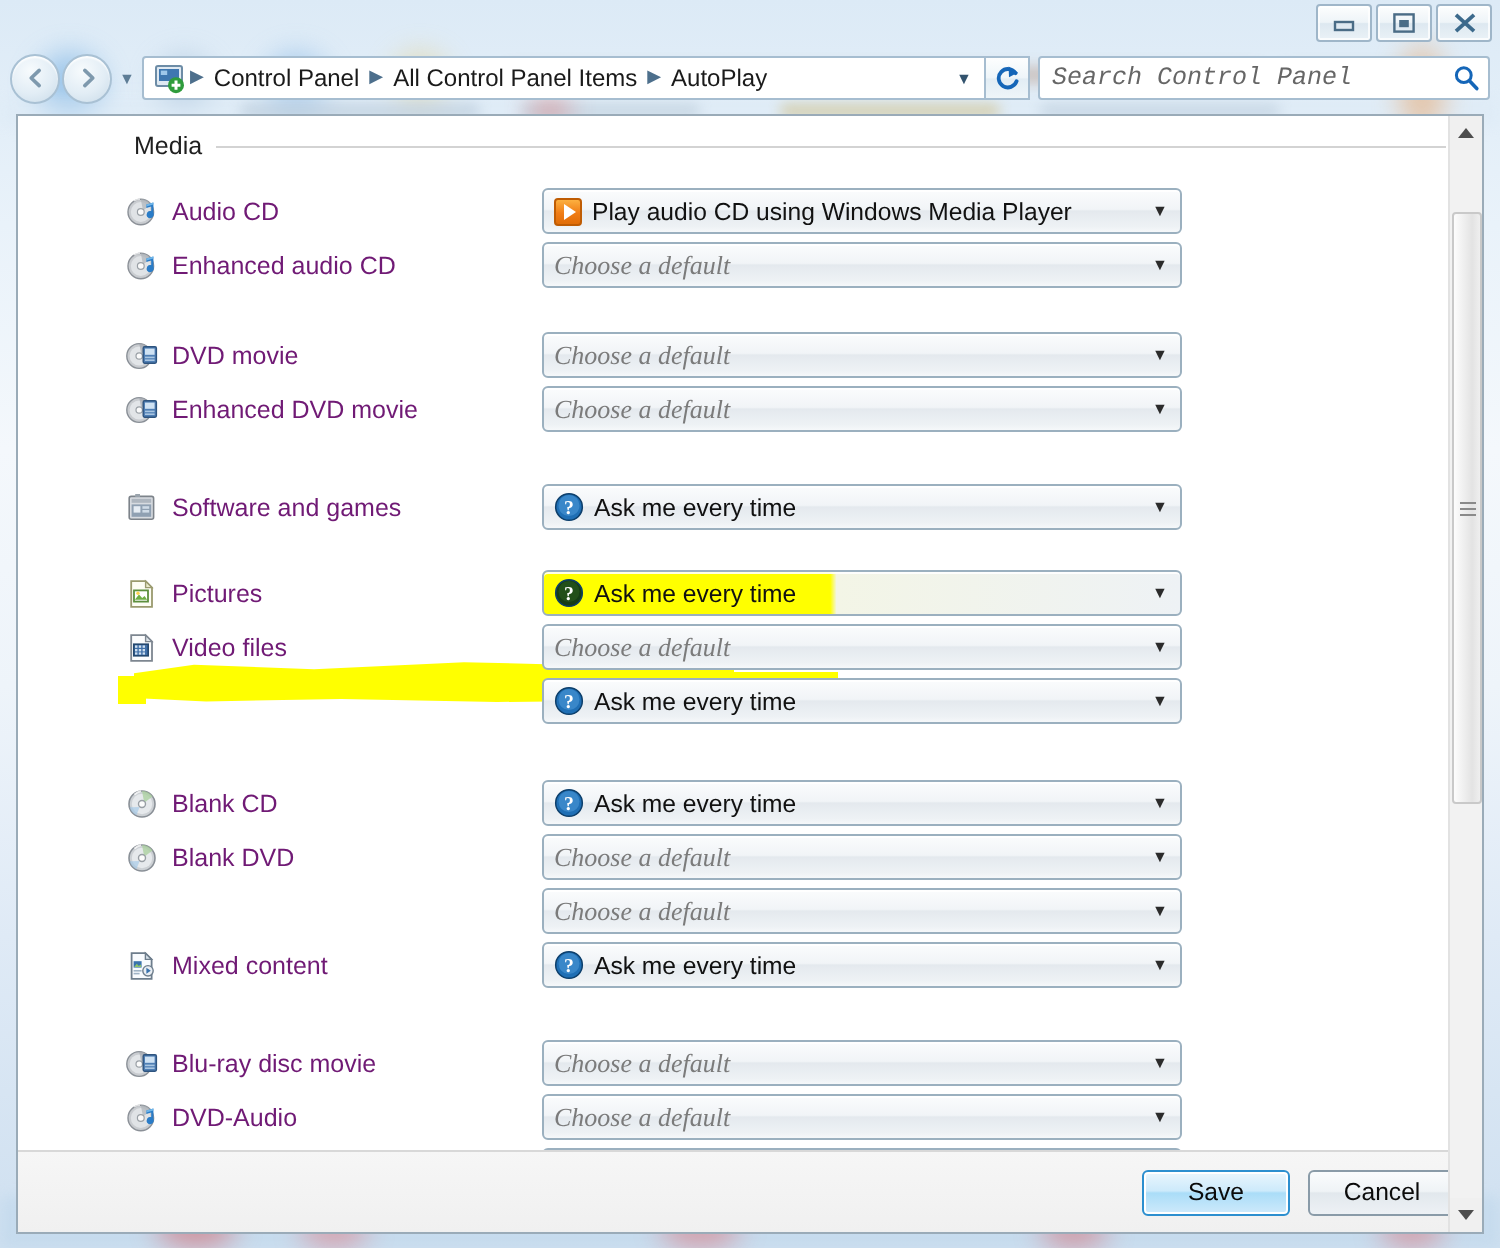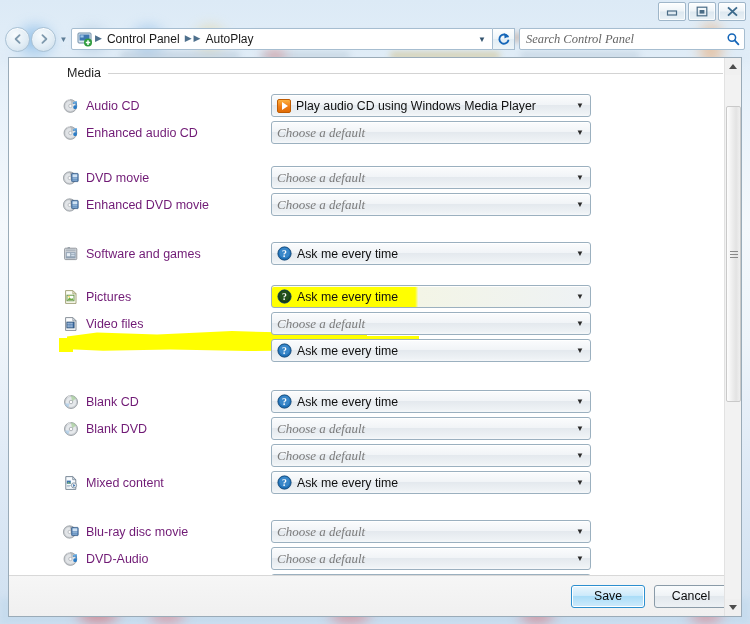--- a/index.html
+++ b/index.html
@@ -94,21 +94,21 @@
     flex: 0 0 auto;
   }
   #searchbox {
     width: 226px; height: 22px; flex: 0 0 auto;
     margin-left: 4px; margin-right: 5px;
     background: #fff; border: 1px solid #a6bdd0; border-radius: 2px;
     display: flex; align-items: center; padding: 0 4px;
   }
   #search-input {
     flex: 1 1 auto; border: none; outline: none; background: transparent;
-    font-family: Liberation Serif, serif;
+    font-family: Liberation Mono, monospace;
     font-style: italic; font-size: 12.5px; color: #555; padding: 0 2px;
   }
   #search-input::placeholder { color: #666; opacity: 1; font-style: italic; }
 
   
   #page {
     position: absolute; left: 8px; top: 57px;
     width: 734px; height: 560px;
     background: #ffffff;
     border: 1px solid #9aabb8;
@@ -325,20 +325,21 @@
       <svg class="ico" style="margin:0 1px 0 2px;" width="16" height="16" viewBox="0 0 16 16">
         <rect x="1" y="2" width="13" height="10" rx="1" fill="#dfe9f2" stroke="#6d8ca6" stroke-width="1"></rect>
         <rect x="2.5" y="3.5" width="10" height="6" fill="#3f77b0"></rect>
         <rect x="3.4" y="4.3" width="3.2" height="2.2" fill="#9fc7ea"></rect>
         <circle cx="11" cy="11.6" r="4" fill="#2f9c3c"></circle>
         <path d="M11 9.3 v4.6 M8.8 11.6 h4.4" stroke="#fff" stroke-width="1.5"></path>
       </svg>
       <span class="crumbsep">▶</span>
       <span class="crumb">Control Panel</span>
       <span class="crumbsep">▶</span>
+      <span class="crumb">All Control Panel Items</span>
       <span class="crumbsep">▶</span>
       <span class="crumb">AutoPlay</span>
     </div>
     <div id="addr-caret"><span>▼</span></div>
   </div>
 
   <div id="refreshbtn">
     <svg width="15" height="14" viewBox="0 0 15 14">
       <path d="M11.8 4.6 A4.6 4.6 0 1 0 12.3 8.6" stroke="#1566b8" stroke-width="1.9" fill="none" stroke-linecap="round"></path>
       <path d="M8.3 1.3 L13 4.3 L8.5 6.6 Z" fill="#1566b8"></path>

